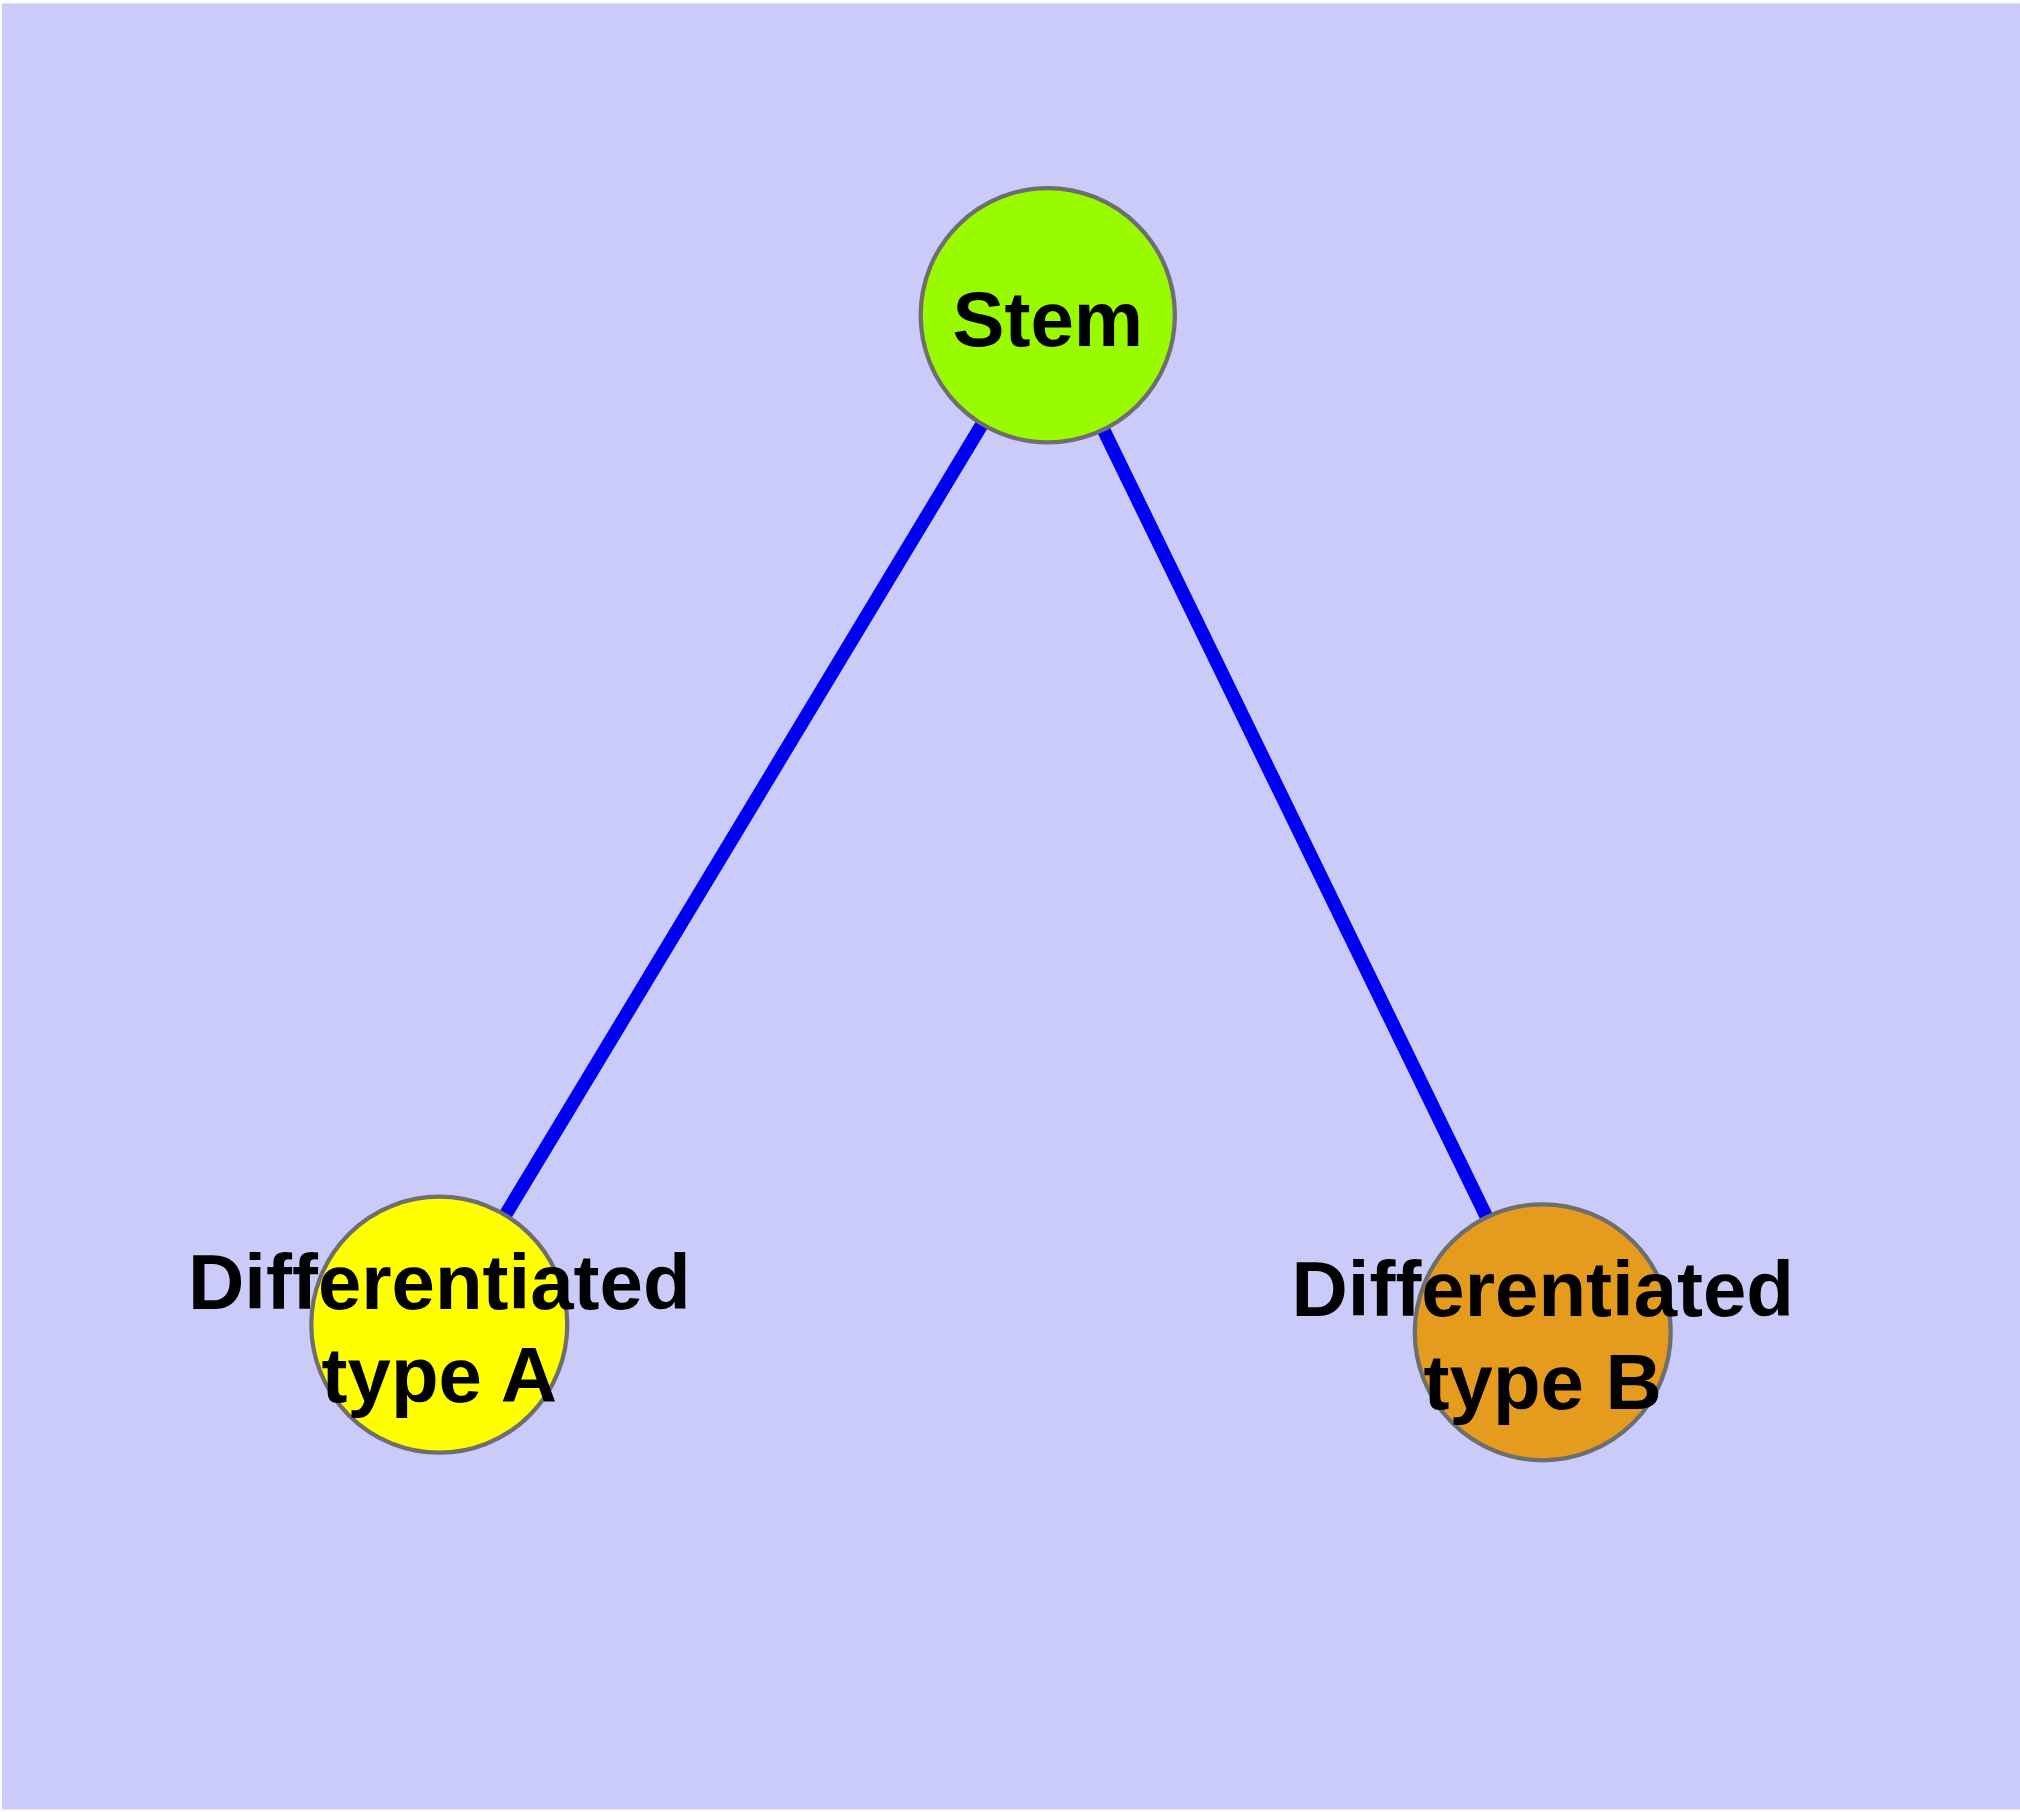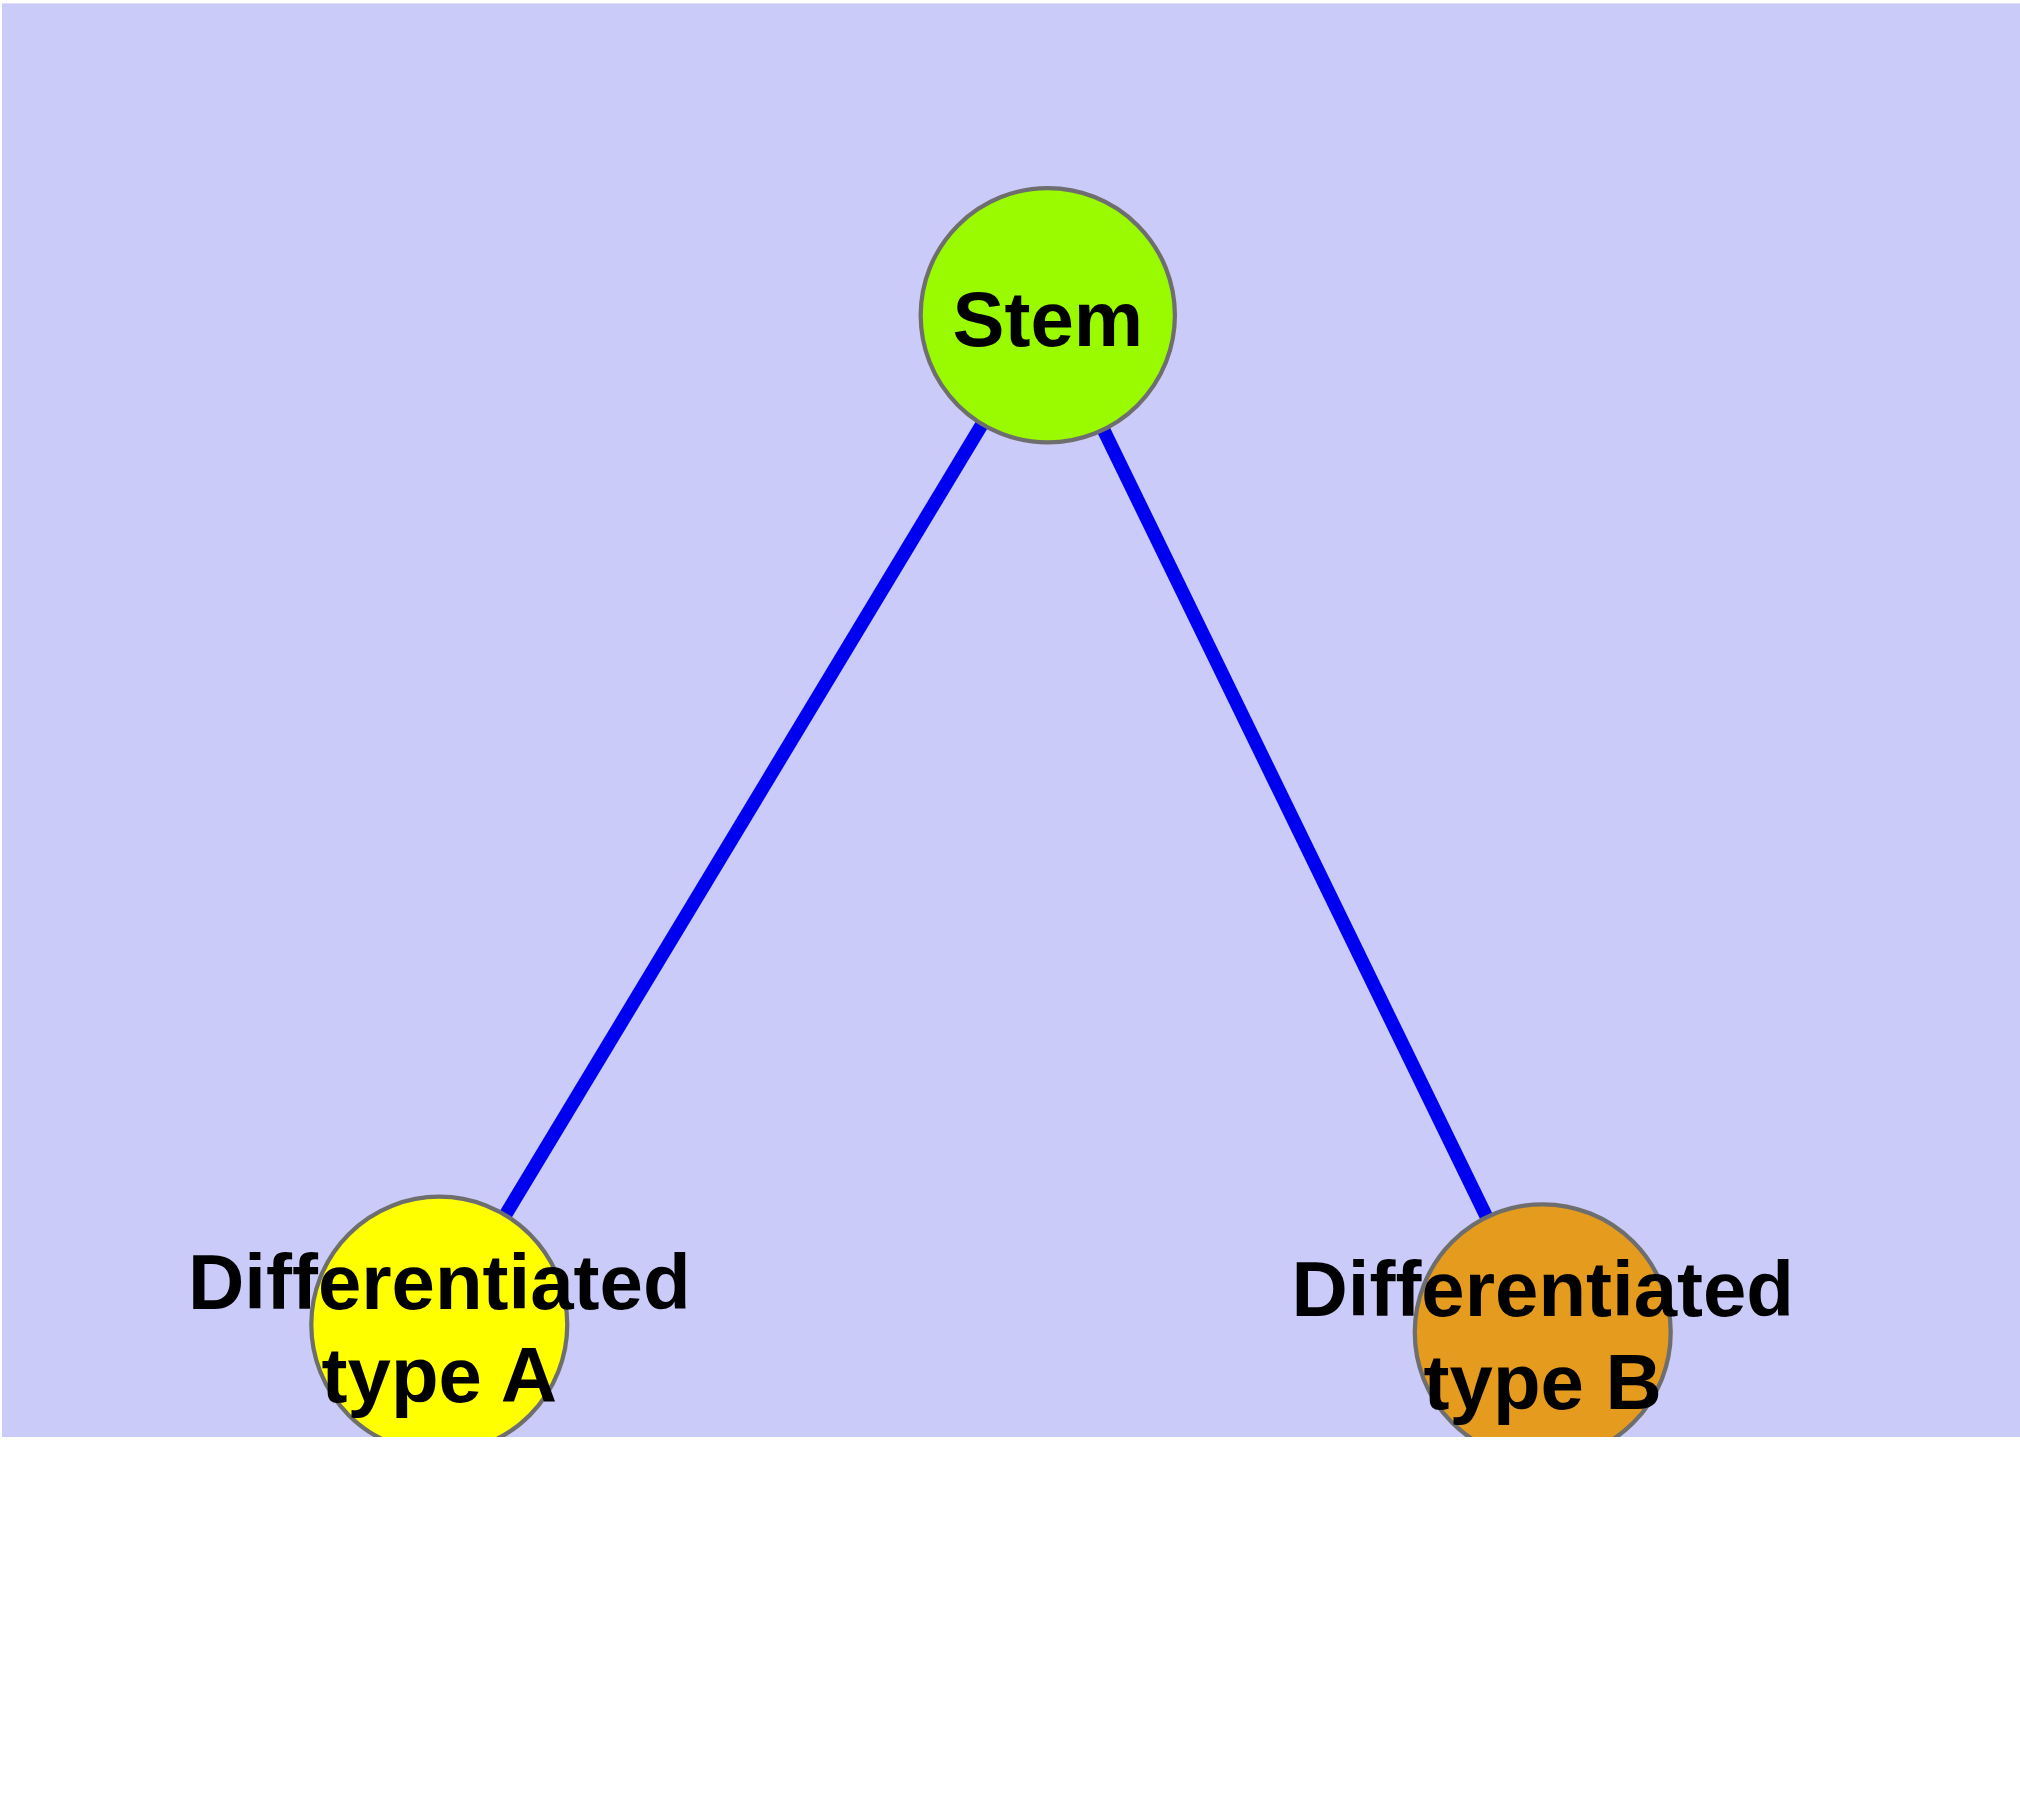--- a/index.html
+++ b/index.html
@@ -3,21 +3,21 @@
 <meta charset="utf-8">
 <style>
   html, body {
     margin: 0;
     padding: 0;
     background: #ffffff;
   }
   #stage {
     position: relative;
     width: 2021px;
-    height: 1437px;
+    height: 1812px;
     background: #ffffff;
     overflow: hidden;
   }
   #graph-svg {
     display: block;
     width: 2021px;
     height: 1812px;
   }
   #graph-svg text {
     font-family: "Liberation Sans", "DejaVu Sans", sans-serif;

